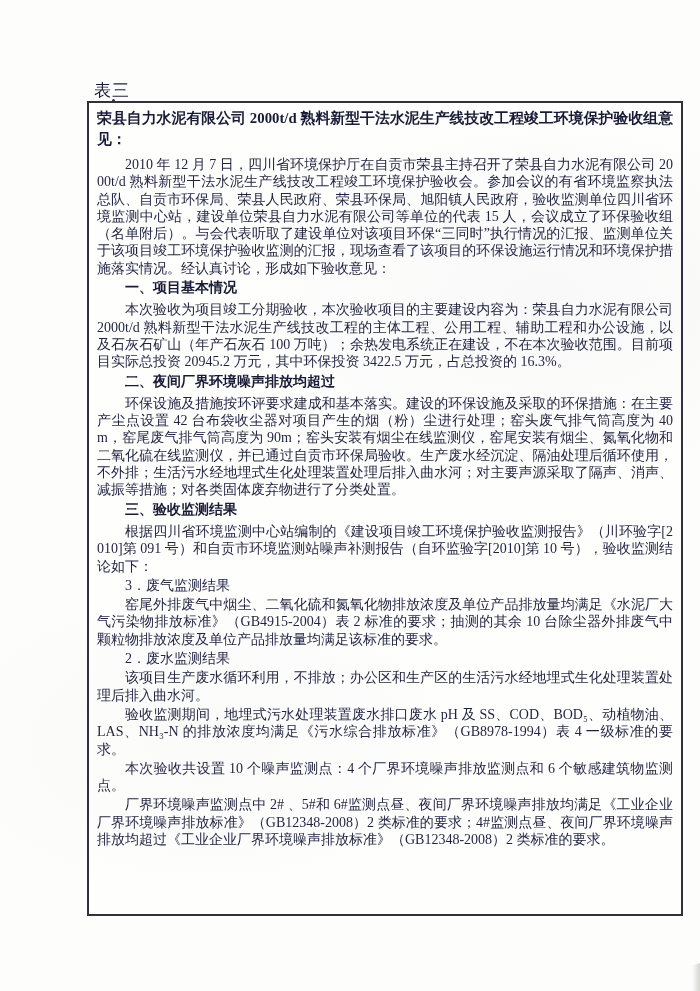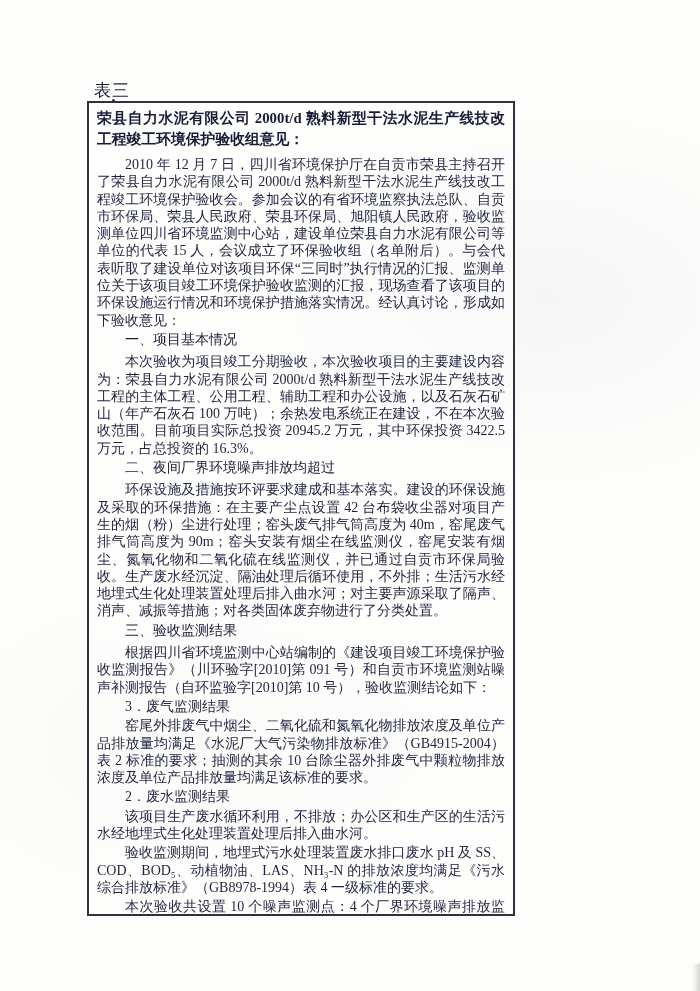--- a/index.html
+++ b/index.html
@@ -25,21 +25,21 @@
     top: 79px;
     font-size: 17px;
     font-weight: normal;
     letter-spacing: 1px;
     color: #181b36;
   }
   .doc-box {
     position: absolute;
     left: 87px;
     top: 101px;
-    width: 428px;
+    width: 596px;
     height: 815px;
     border: 2px solid #31313d;
     padding: 5px 8px 0 8px;
     overflow: hidden;
     background: rgba(255,255,255,0.35);
   }
   .doc-title {
     font-size: 14.8px;
     line-height: 21px;
     font-weight: bold;
@@ -50,21 +50,21 @@
   .para, .subhead, .heading {
     font-size: 14px;
     line-height: 17.3px;
     text-align: justify;
     text-indent: 2em;
     word-break: break-all;
   }
   .para { margin: 0 0 2px 0; }
   .subhead { margin: 0 0 2px 0; }
   .heading {
-    font-weight: normal;
+    font-weight: bold;
     color: #181b36;
     margin: 0 0 5px 0;
   }
   .corner-mark {
     position: absolute;
     right: 0;
     bottom: 0;
     width: 8px;
     height: 28px;
     background: linear-gradient(to left, #d6d6d2, rgba(214,214,210,0));

